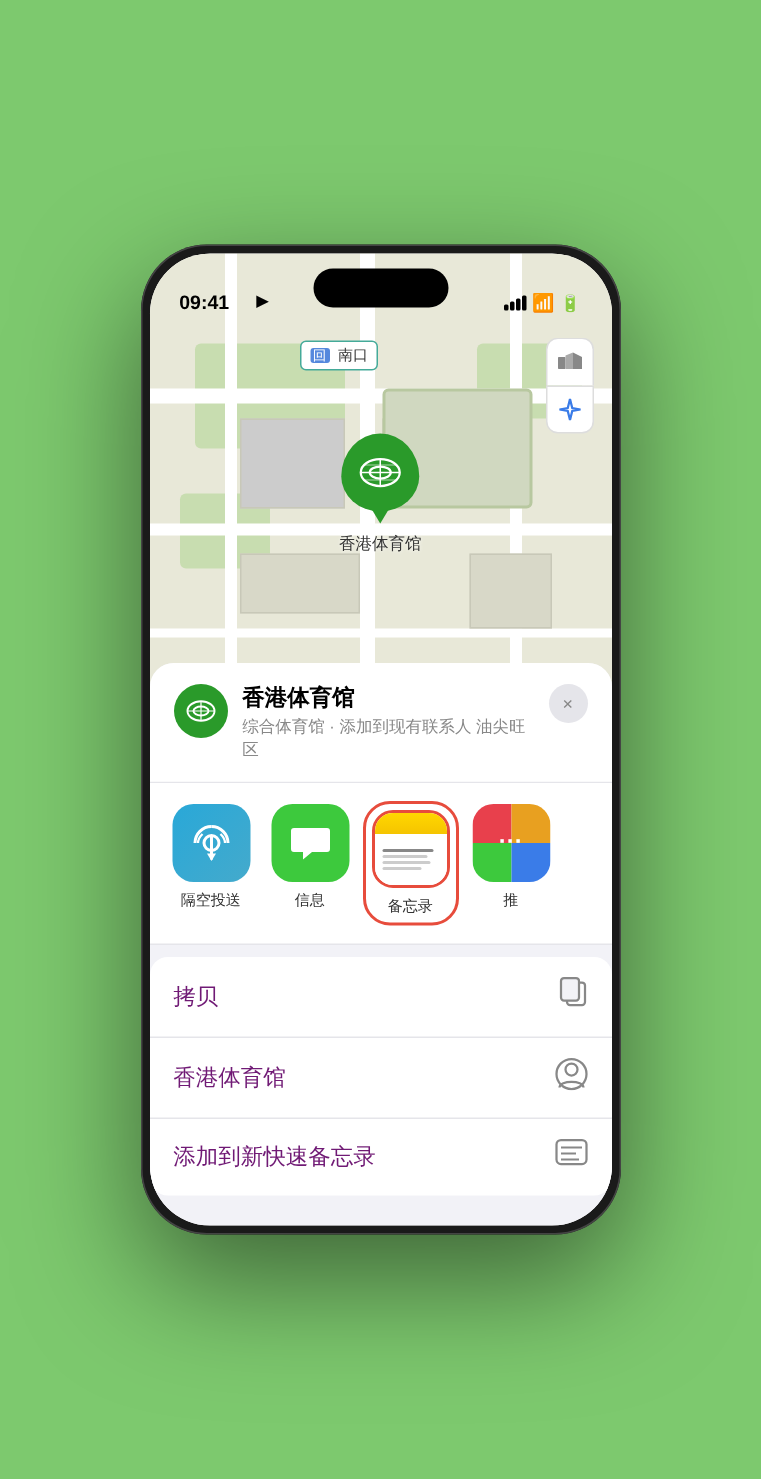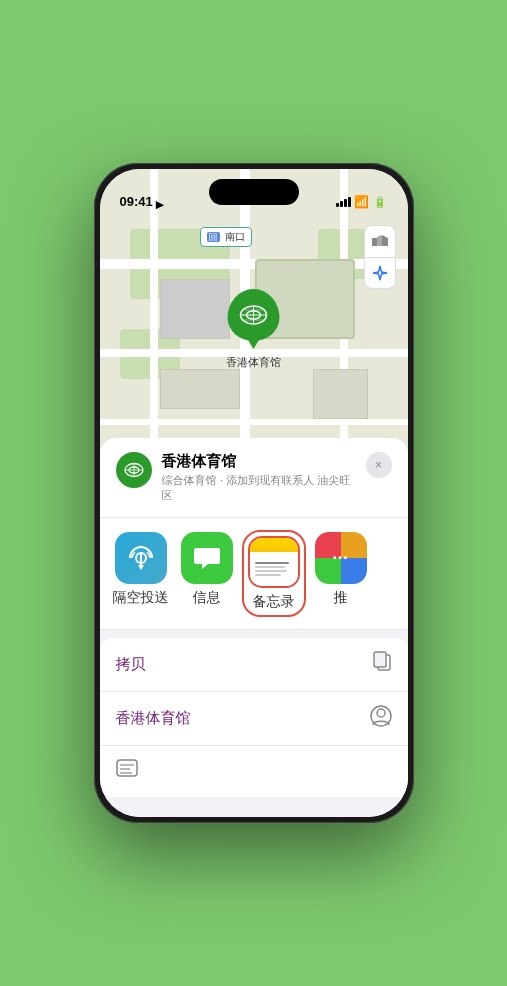--- a/index.html
+++ b/index.html
@@ -266,21 +266,21 @@
     .app-icon {
       width: 52px;
       height: 52px;
       border-radius: 14px;
       display: flex;
       align-items: center;
       justify-content: center;
       font-size: 22px;
     }
     .app-label {
-      font-size: 14px;
+      font-size: 10px;
       color: #333;
       text-align: left;
     }
     .app-airdrop { background: linear-gradient(135deg, #29a8d8, #4ac); }
     .app-messages { background: #3dc93d; }
     .app-mail { background: #1a7fe8; }
     .app-notes {
       background: #fff;
       border: 2px solid #e74c3c;
     }
@@ -324,21 +324,21 @@
     }
   </style>
 </head>
 <body>
 
 <div class="phone-outer">
   <div class="phone-inner">
     <div class="dynamic-island"></div>
 
     <div class="status-bar">
-      <div style="display:flex;align-items:flex-end;gap:3px;">
+      <div style="display:flex;align-items:flex-start;gap:18px;">
         <span class="status-time">09:41</span>
         <span style="font-size:11px;color:#000;">▶</span>
       </div>
       <div class="status-icons">
 
         <div class="signal-bars">
           <div class="signal-bar" style="height:4px;"></div>
           <div class="signal-bar" style="height:6px;"></div>
           <div class="signal-bar" style="height:8px;"></div>
           <div class="signal-bar" style="height:10px;"></div>
@@ -497,20 +497,21 @@
             <svg width="22" height="22" viewBox="0 0 22 22" fill="none">
               <circle cx="11" cy="8" r="4" stroke="#888" stroke-width="1.5" fill="none"></circle>
               <path d="M3 20 C3 15 19 15 19 20" stroke="#888" stroke-width="1.5" fill="none"></path>
               <rect x="1" y="1" width="20" height="20" rx="10" stroke="#888" stroke-width="1.5" fill="none"></rect>
             </svg>
           </span>
         </div>
 
 
         <div class="action-item">
+          <span class="action-label">添加到新快速备忘录</span>
           <span class="action-icon">
             <svg width="22" height="20" viewBox="0 0 22 20" fill="none">
               <rect x="1" y="1" width="20" height="16" rx="3" stroke="#888" stroke-width="1.5" fill="none"></rect>
               <line x1="4" y1="6" x2="18" y2="6" stroke="#888" stroke-width="1.2"></line>
               <line x1="4" y1="10" x2="14" y2="10" stroke="#888" stroke-width="1.2"></line>
               <line x1="4" y1="14" x2="16" y2="14" stroke="#888" stroke-width="1.2"></line>
             </svg>
           </span>
         </div>
 

